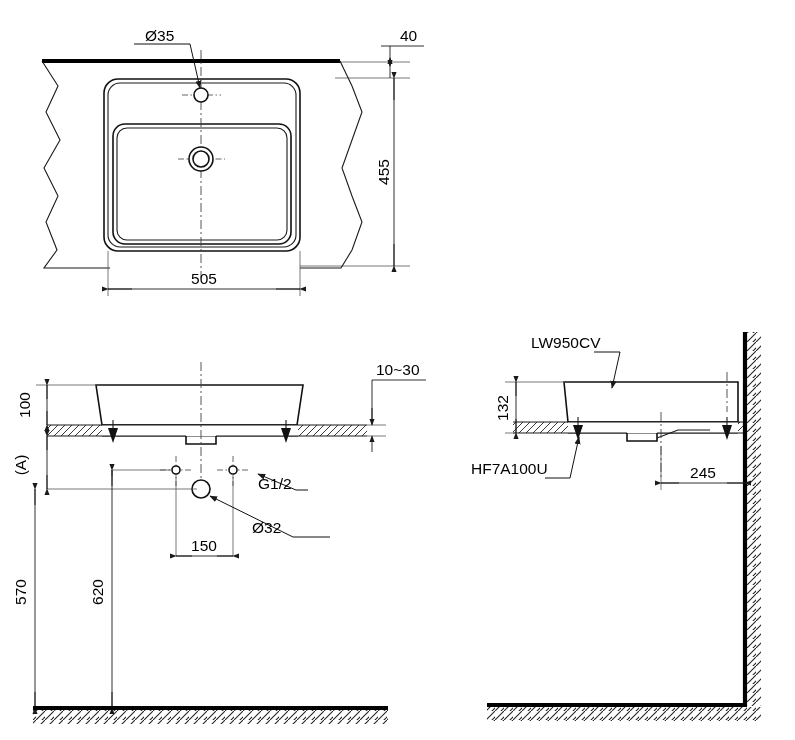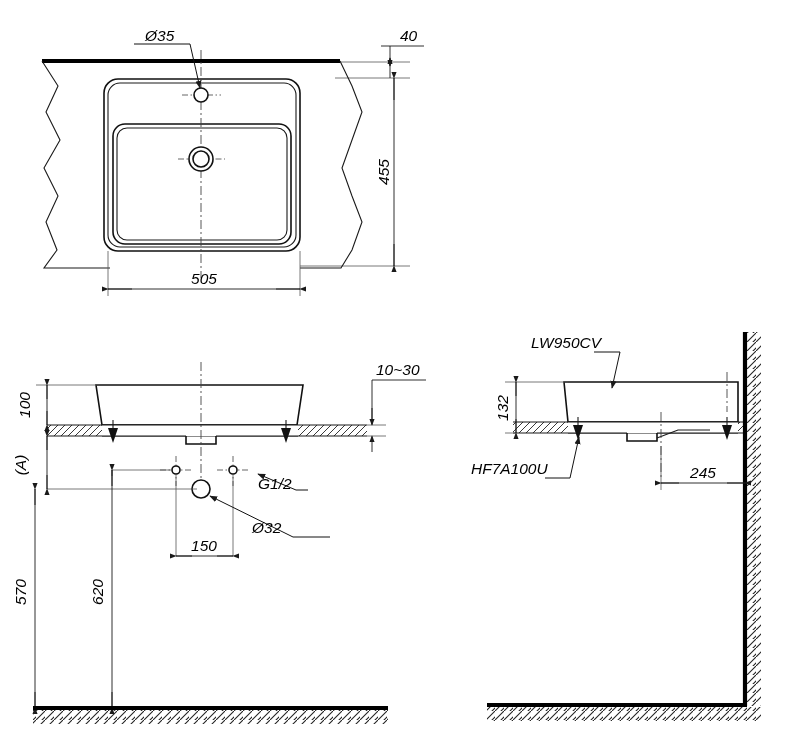--- a/index.html
+++ b/index.html
@@ -11,21 +11,20 @@
     width: 795px;
     height: 740px;
     font-family: "Liberation Sans", sans-serif;
     overflow: hidden;
   }
   #drawing-root {
     position: relative;
     width: 795px;
     height: 740px;
     background: #ffffff;
-    font-style: italic;
   }
   svg#cad {
     display: block;
     width: 795px;
     height: 740px;
   }
   .thin   { fill: none; stroke: #1a1a1a; stroke-width: 1.1; }
   .med    { fill: none; stroke: #111111; stroke-width: 1.6; }
   .heavy  { fill: none; stroke: #000000; stroke-width: 4.2; }
   .ext    { fill: none; stroke: #555555; stroke-width: 0.8; }

